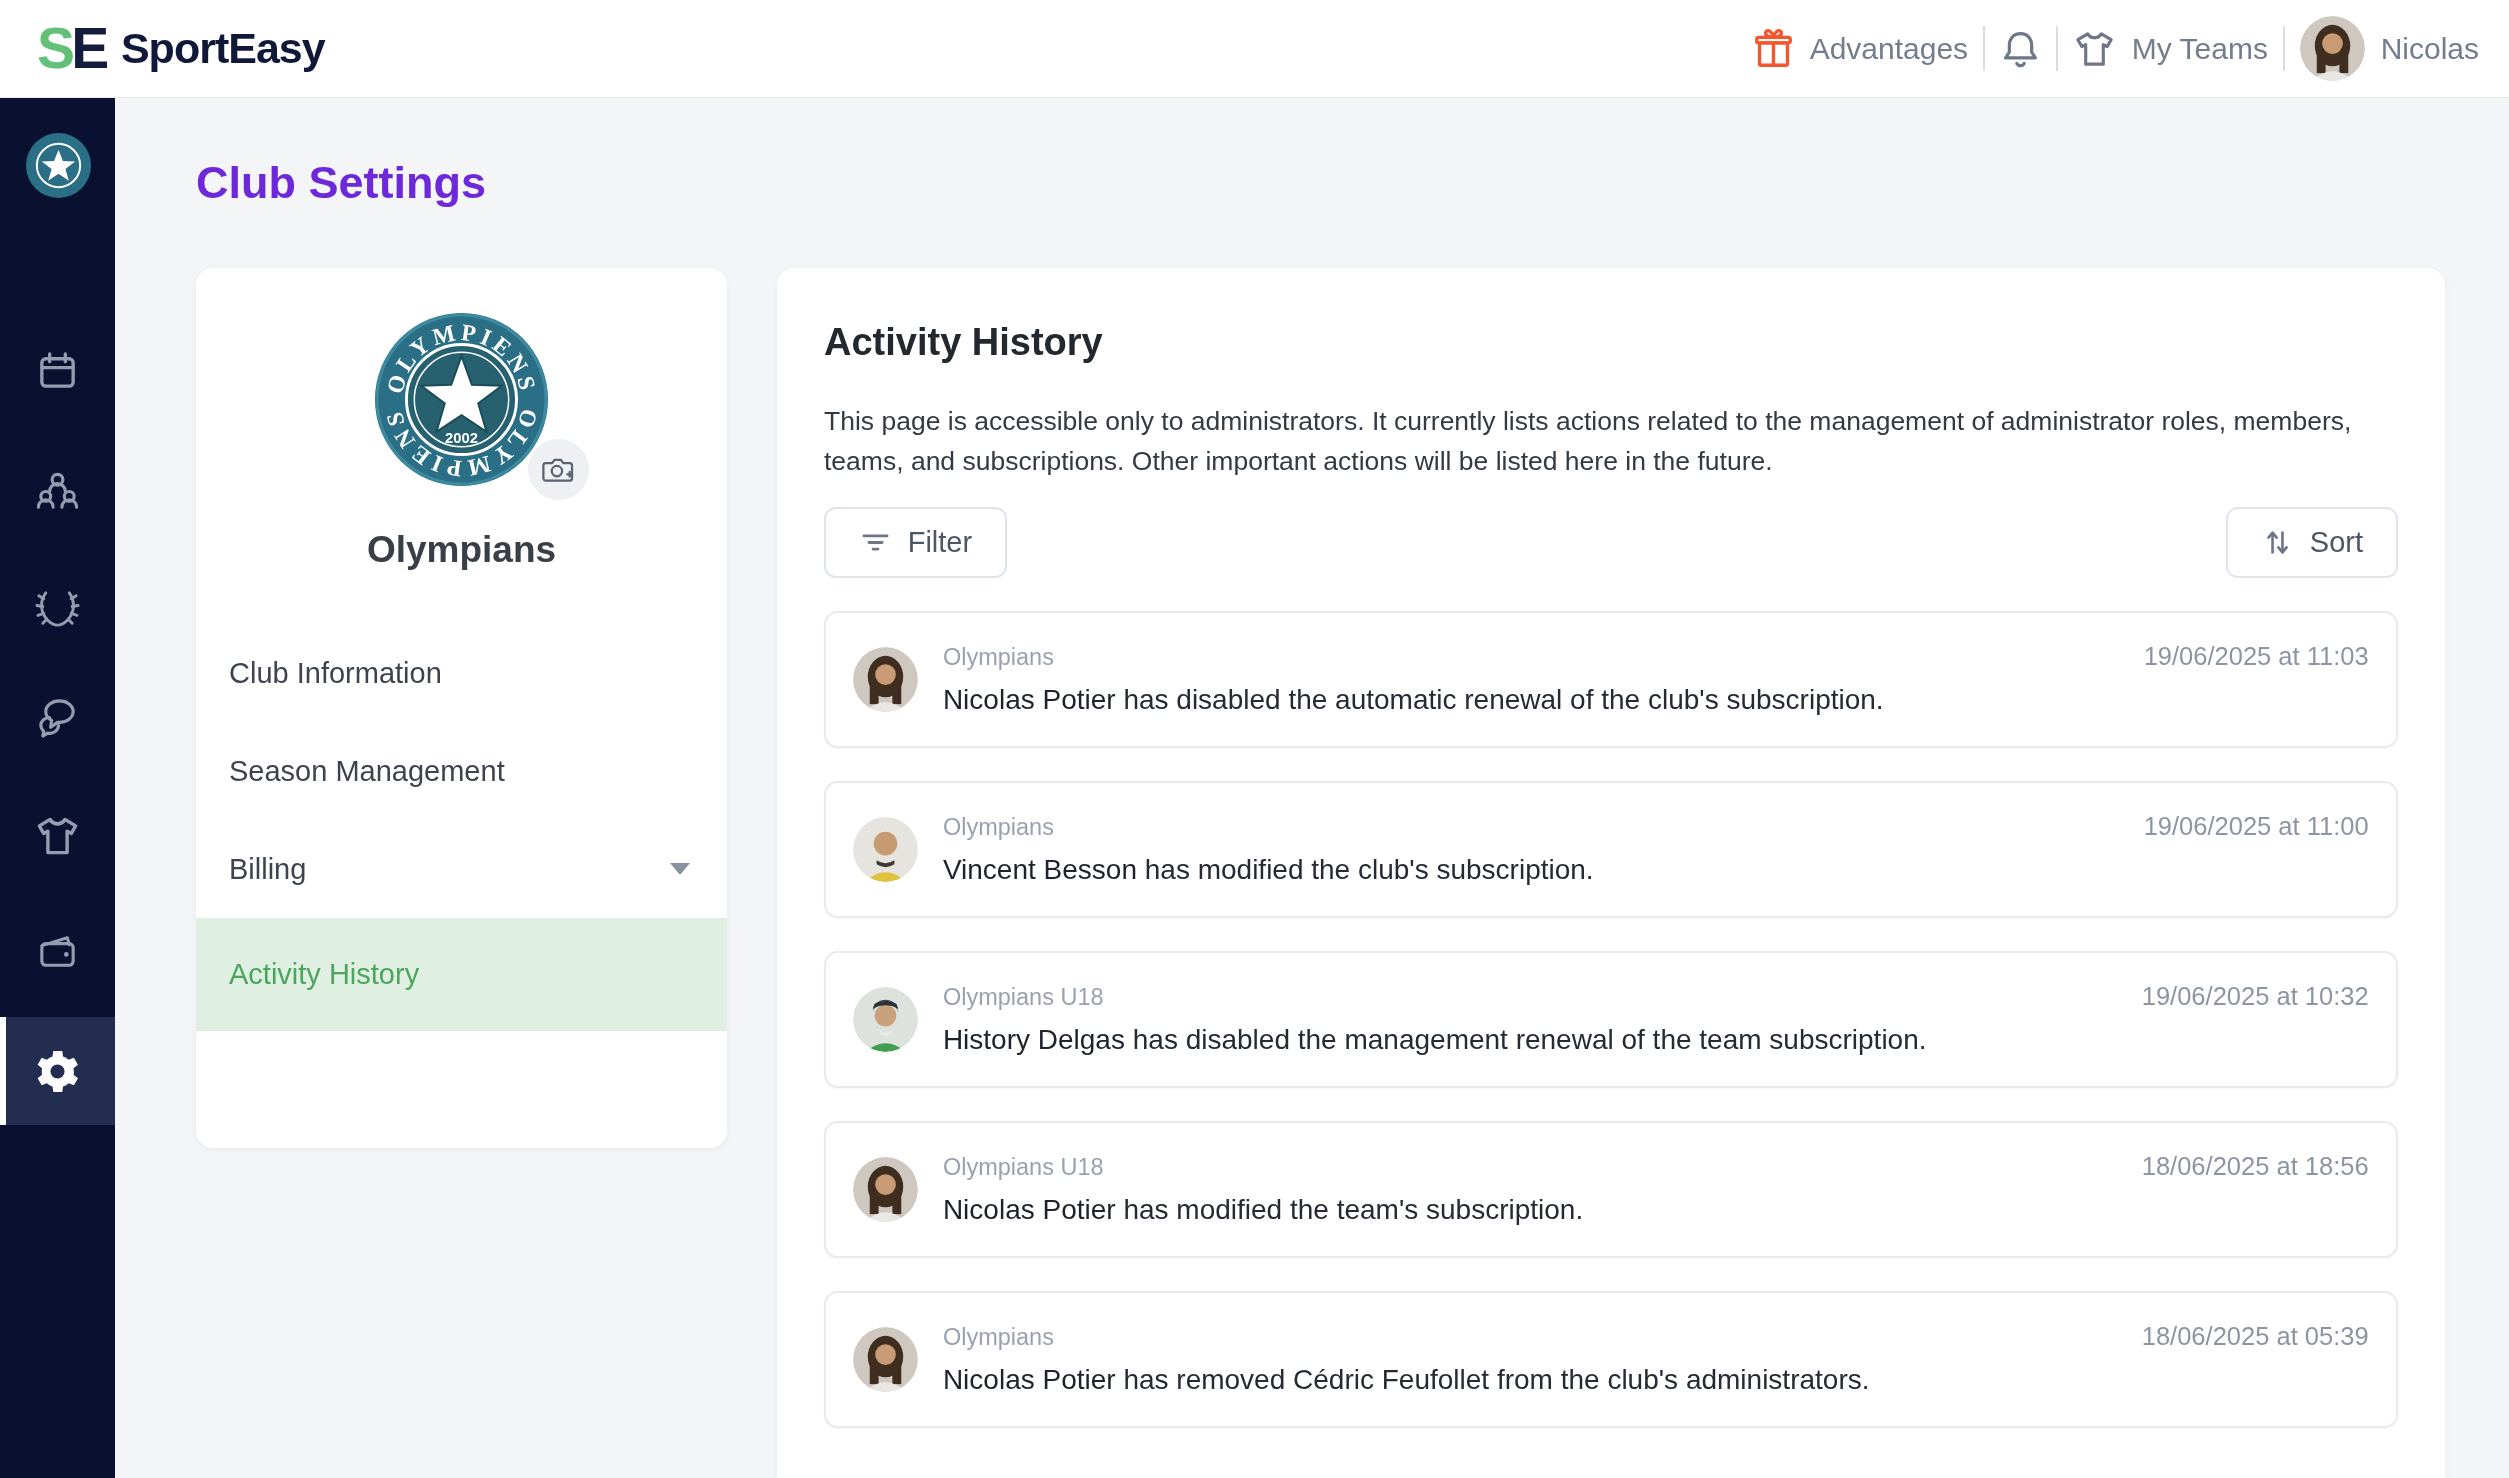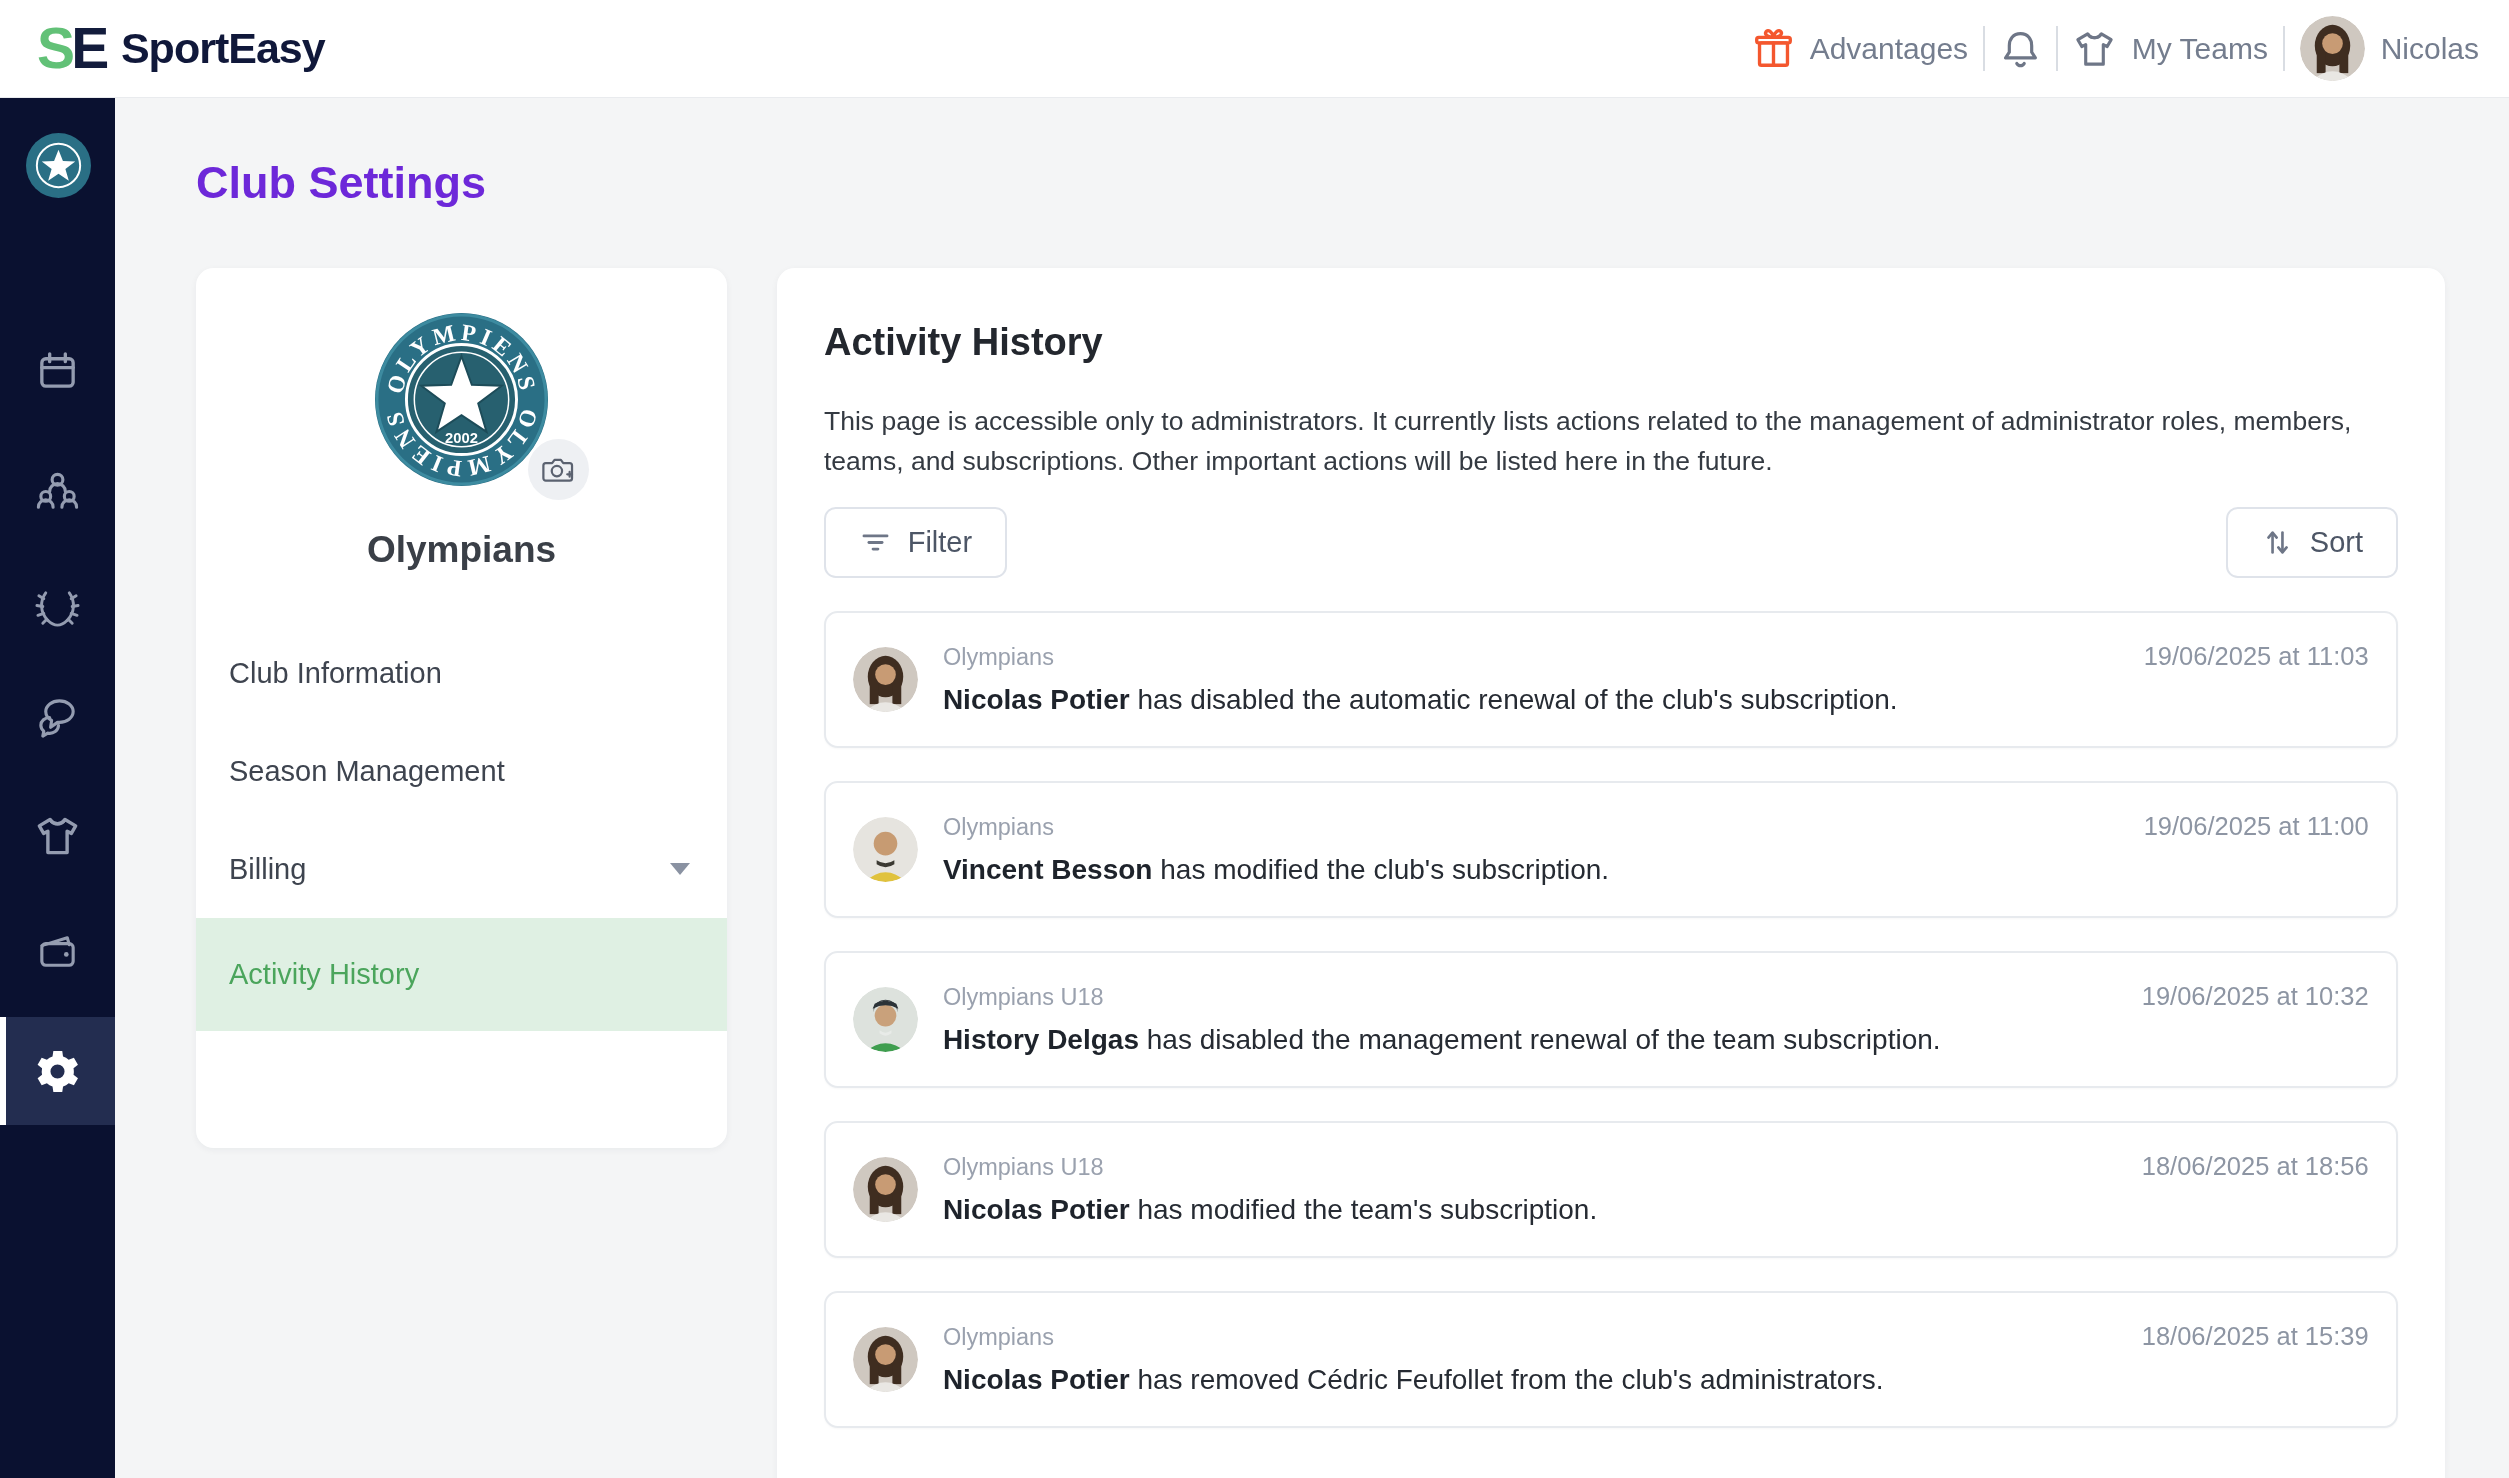--- a/index.html
+++ b/index.html
@@ -60,21 +60,21 @@
   .rows{margin-top:33px;}
   .arow{height:137px;border:2px solid #e7eaee;border-radius:13.7px;background:#ffffff;
         display:flex;align-items:center;padding:0 27.4px;margin-bottom:33px;
         box-shadow:0 1px 2px rgba(16,24,40,.03);}
   .avatar{width:65px;height:65px;border-radius:50%;overflow:hidden;flex:0 0 auto;}
   .row-body{flex:1;display:flex;flex-direction:column;gap:12.7px;margin-left:24.5px;}
   .row-top{display:flex;align-items:baseline;justify-content:space-between;}
   .row-team{font-size:23.5px;color:#9aa1ae;}
   .row-time{font-size:25.5px;color:#8d95a3;}
   .row-msg{font-size:28px;color:#262b33;}
-  .row-actor{font-weight:700;color:#1e232b;}
+  .row-actor{font-weight:400;color:#1e232b;}
 
   
   .avatar[data-variant="long-hair"]{--av-bg:#cfc8c0;--av-hair:#3f2d20;--av-skin:#c89b74;--av-shirt:#e9e7e3;}
   .avatar[data-variant="bald-yellow"]{--av-bg:#e6e4df;--av-hair:transparent;--av-skin:#c79b72;--av-shirt:#e0c23d;}
   .avatar[data-variant="cap-green"]{--av-bg:#dde2dd;--av-hair:#2c3338;--av-skin:#c9a17b;--av-shirt:#3f9e4f;}
   .avatar svg{display:block;width:100%;height:100%;}
 </style>
 </head>
 <body>
 
@@ -389,21 +389,21 @@
                 <rect x="17" y="28" width="9" height="30" fill="var(--av-hair)"></rect>
                 <rect x="40" y="28" width="9" height="30" fill="var(--av-hair)"></rect>
                 <circle cx="33" cy="28" r="10.5" fill="var(--av-skin)"></circle>
                 <path d="M8 70 Q33 42 58 70 Z" fill="var(--av-shirt)"></path>
               </g>
             </svg>
         </span>
         <div class="row-body">
           <div class="row-top">
             <span class="row-team">Olympians</span>
-            <span class="row-time">18/06/2025 at 15:39</span>
+            <span class="row-time">18/06/2025 at 05:39</span>
           </div>
           <div class="row-msg">
             <span class="row-actor">Nicolas Potier</span><span> has removed Cédric Feufollet from the club's administrators.</span>
           </div>
         </div>
       </div>
 
     </div>
   </div>
 

